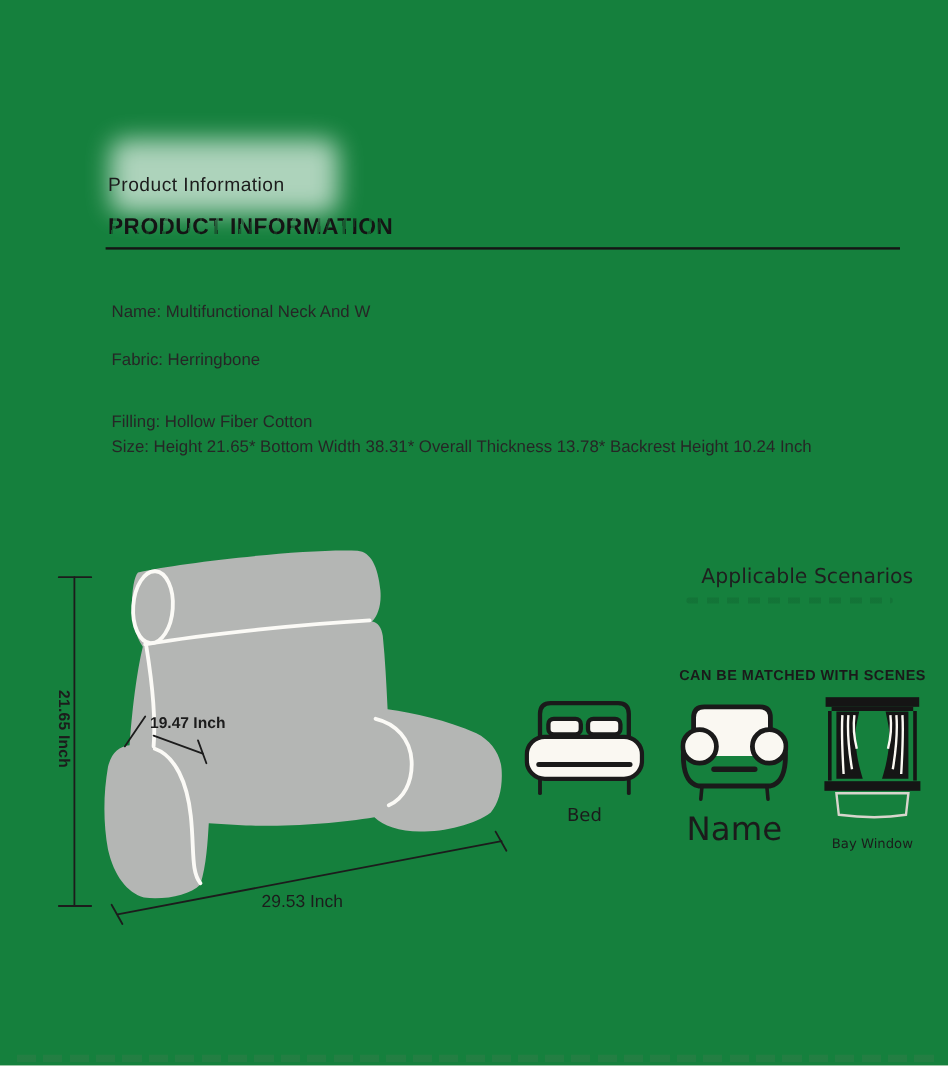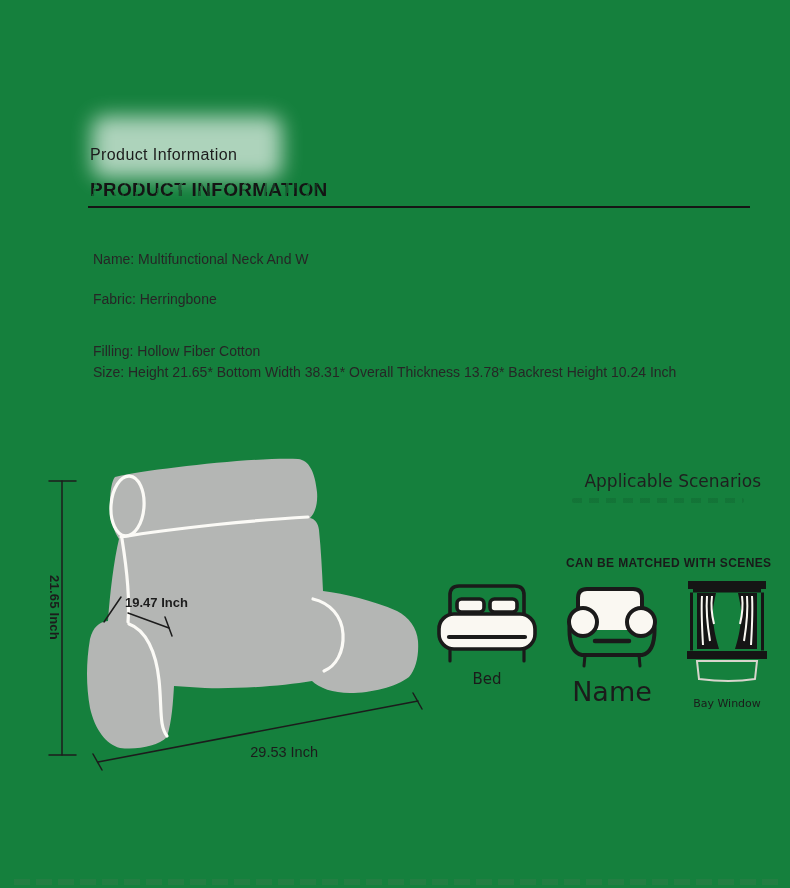--- a/index.html
+++ b/index.html
@@ -27,21 +27,21 @@
   .spec-name{top:253px;line-height:13.5px;}
   .spec-fabric{top:293px;}
   .spec-filling{top:318px;margin-top:27px;}
   .spec-size{top:366px;}
   .dim-label{color:#1c1c1c;white-space:nowrap;}
   .dim-height{
     left:21px;top:600px;width:66px;text-align:center;font-size:13px;font-weight:bold;
     transform:rotate(90deg);transform-origin:center;letter-spacing:.2px;
   }
   .dim-thickness{left:125px;top:595px;font-size:13px;font-weight:600;}
-  .dim-width{left:218px;top:744px;width:100px;text-align:right;font-size:14.5px;}
+  .dim-width{left:218px;top:744px;width:100px;text-align:left;font-size:14.5px;}
   .scen-heading{
     right:29px;top:471px;font-family:"DejaVu Sans",sans-serif;font-size:17px;color:#1f1f1f;
     white-space:nowrap;
   }
   .scen-sub{
     left:566px;top:508px;width:180px;text-align:center;font-size:12px;font-weight:bold;
     letter-spacing:.4px;color:#1a1a1a;white-space:nowrap;margin-top:48px;
   }
   .ghost-row{
     left:572px;top:498px;width:172px;height:5px;

